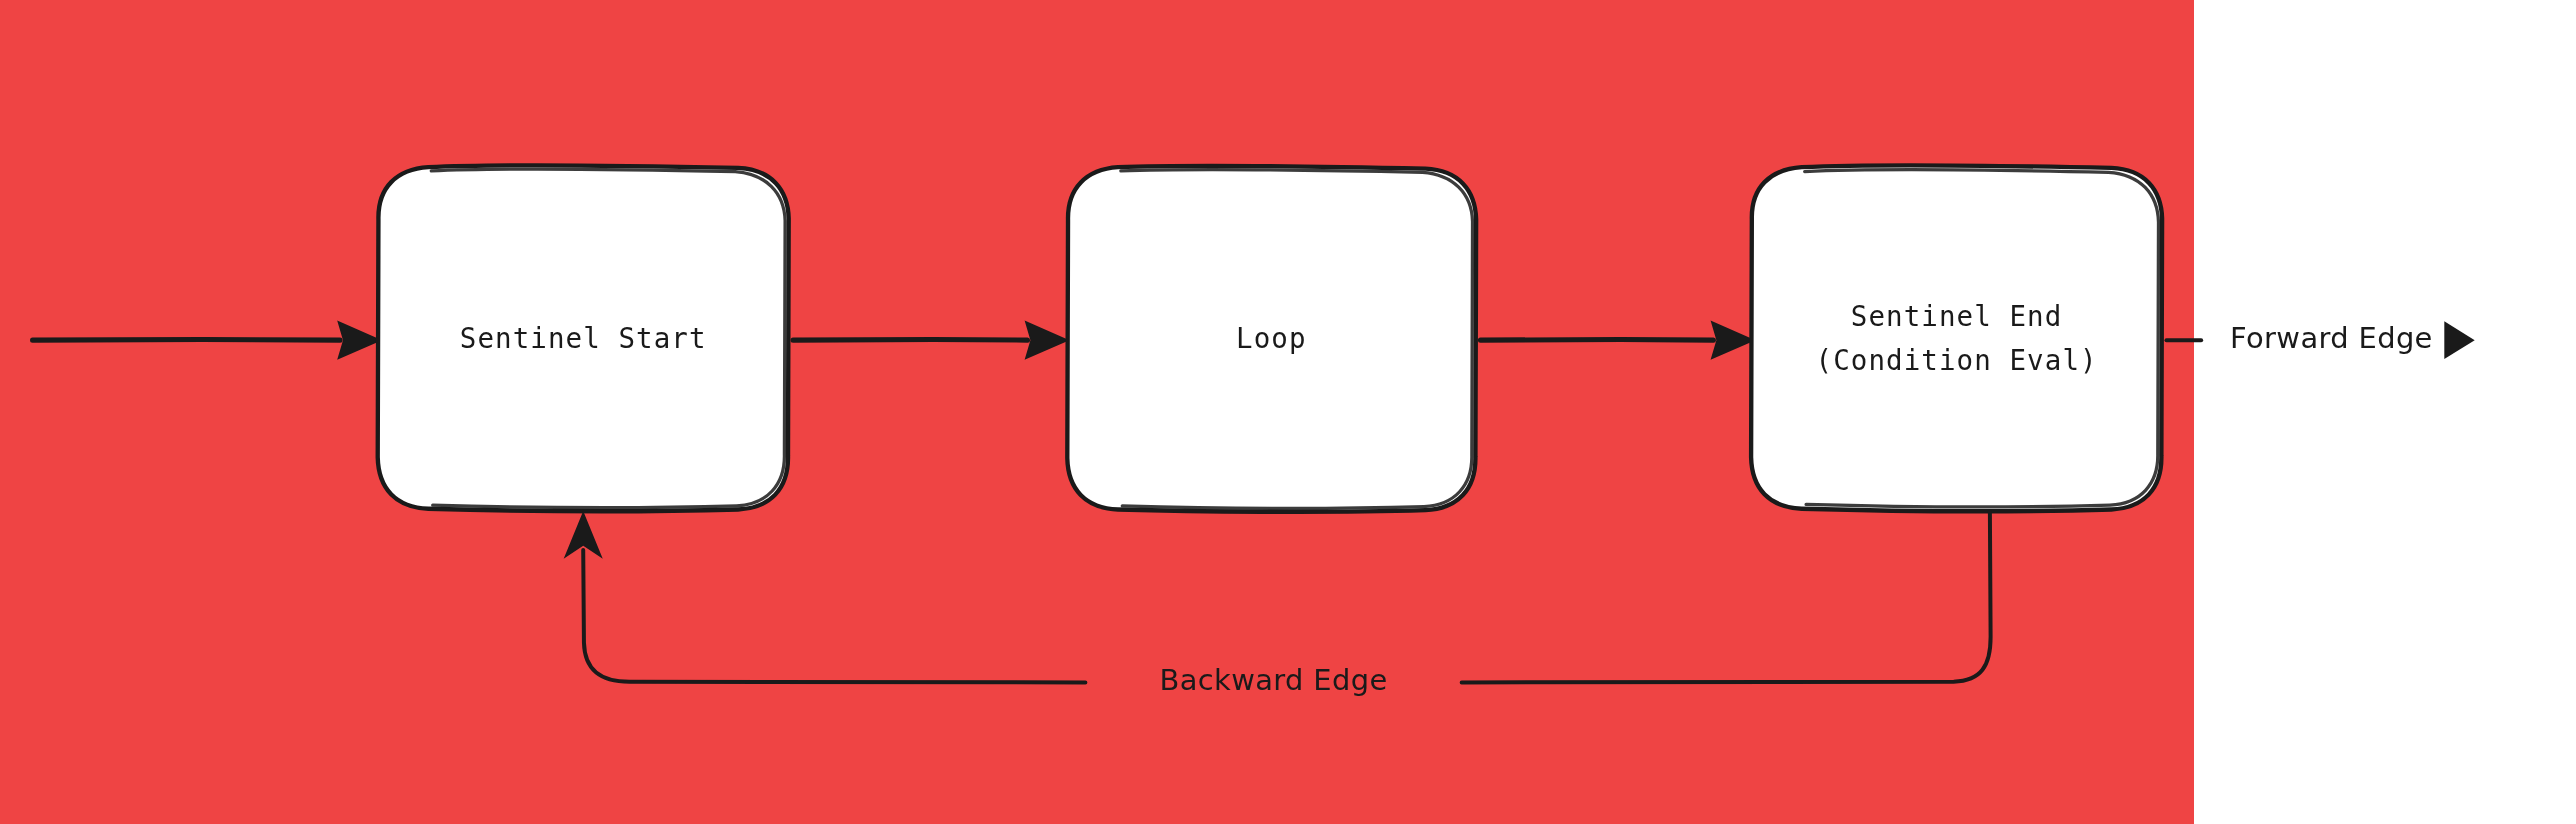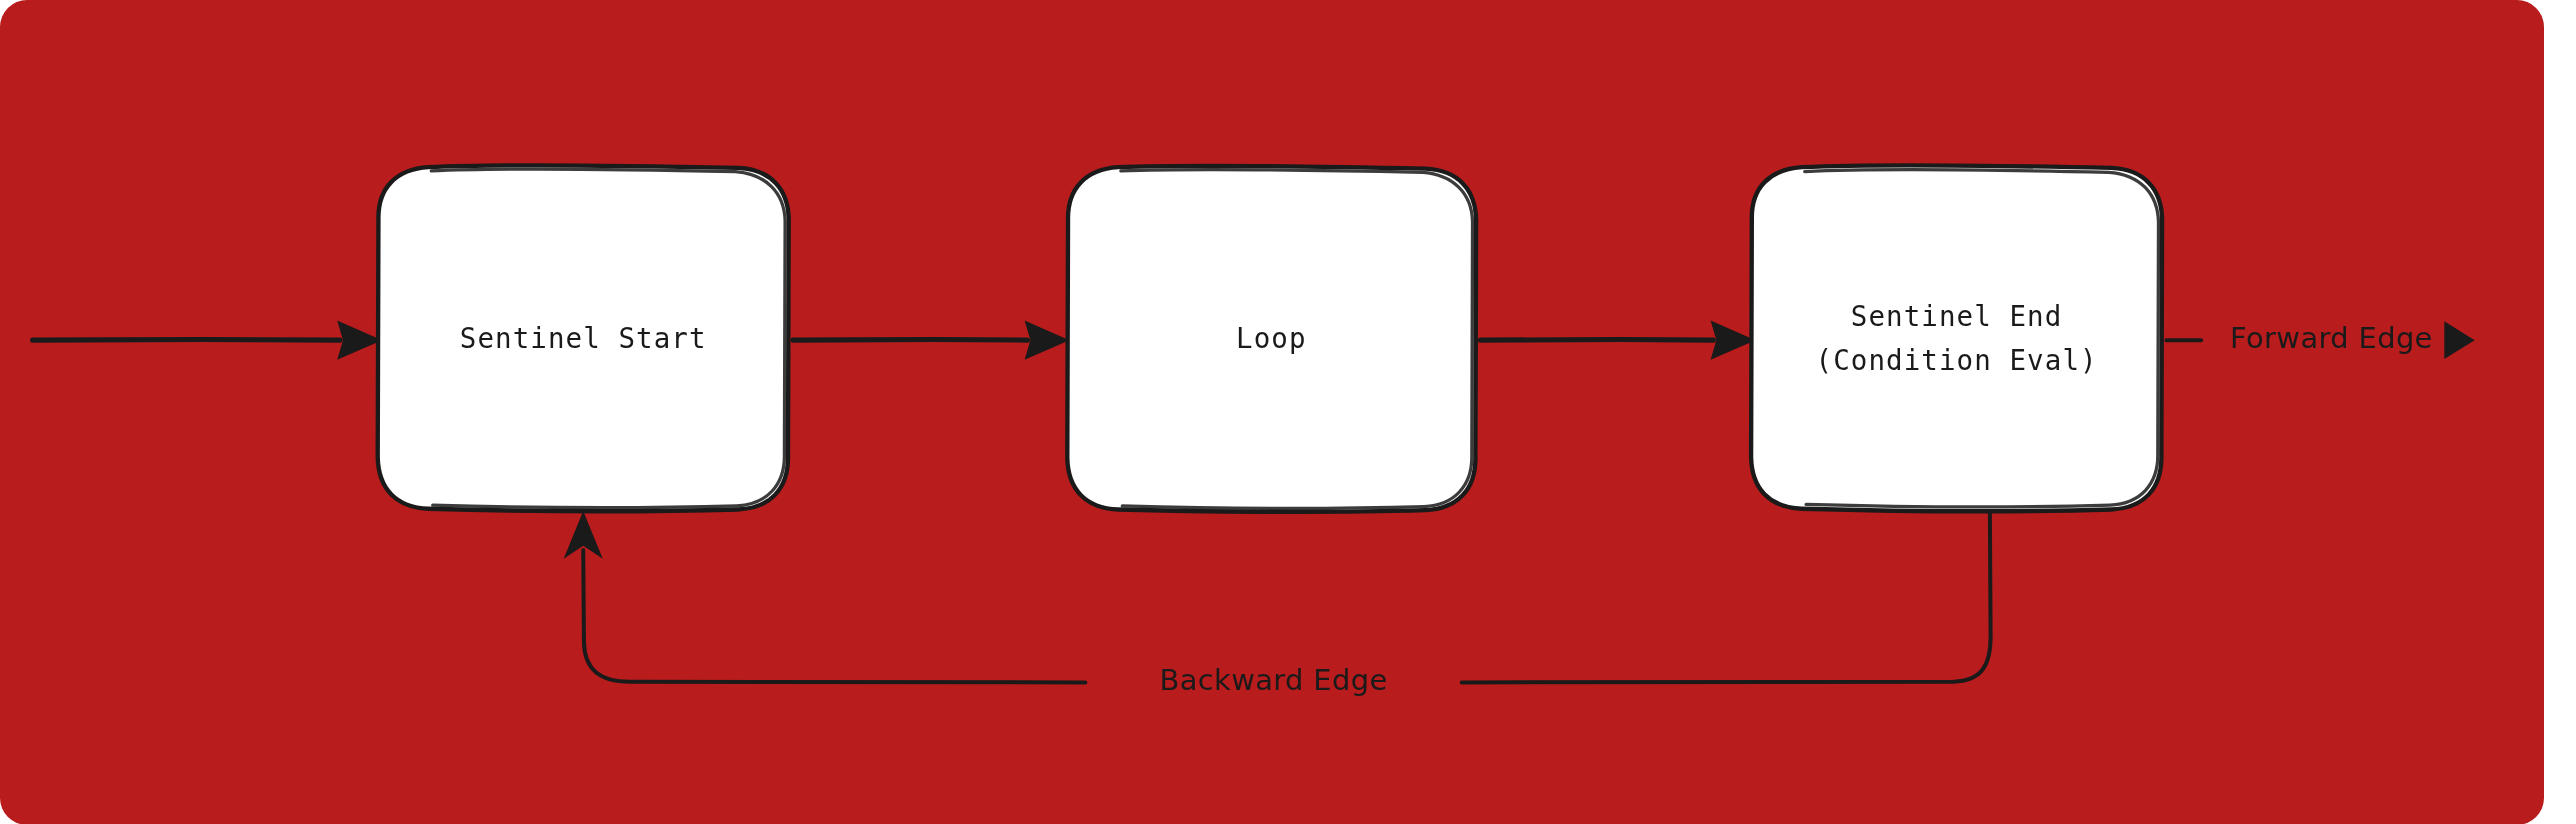--- a/index.html
+++ b/index.html
@@ -8,24 +8,23 @@
     background: #ffffff;
   }
   body {
     width: 2576px;
     height: 825px;
     overflow: hidden;
     font-family: "DejaVu Sans Mono", monospace;
   }
   #canvas {
     position: relative;
-    width: 2544px;
+    width: 2194px;
     height: 825px;
-    background: #b91c1c;
-    border-radius: 27px;
+    background: #ef4444;
   }
   #diagram-svg {
     position: absolute;
     top: 0;
     left: 0;
     width: 2576px;
     height: 825px;
     display: block;
   }
   .node-label {

